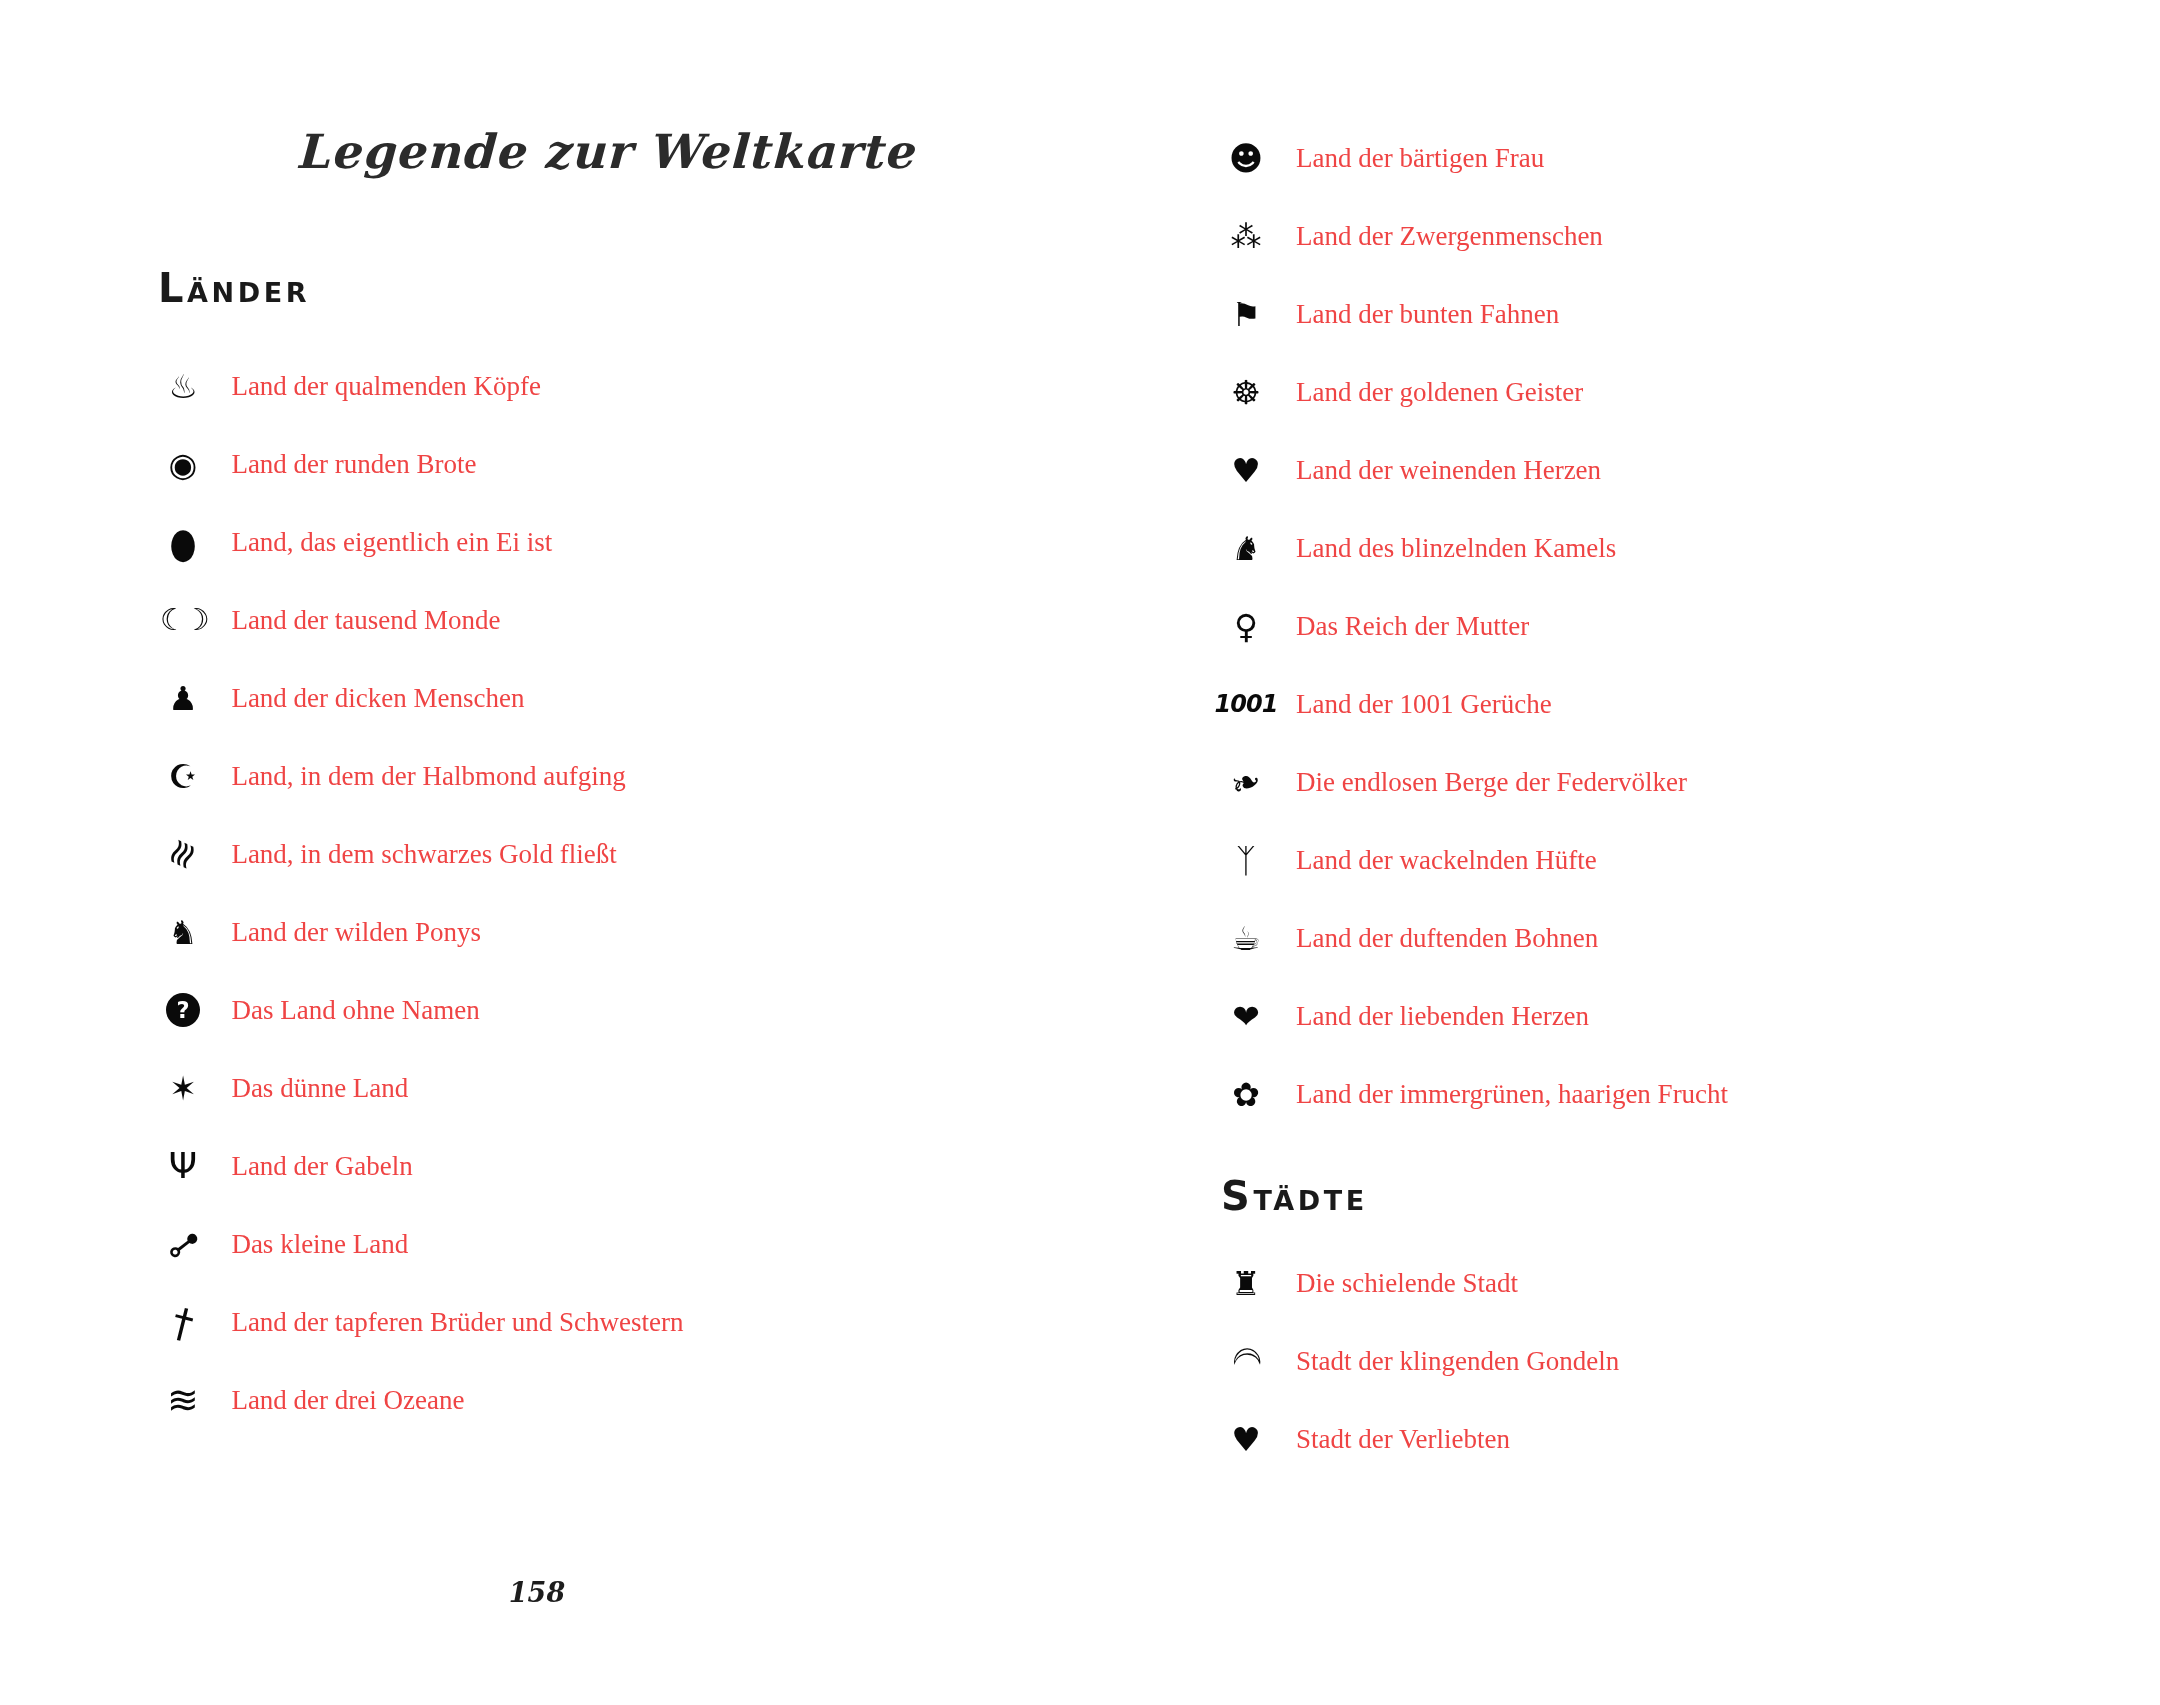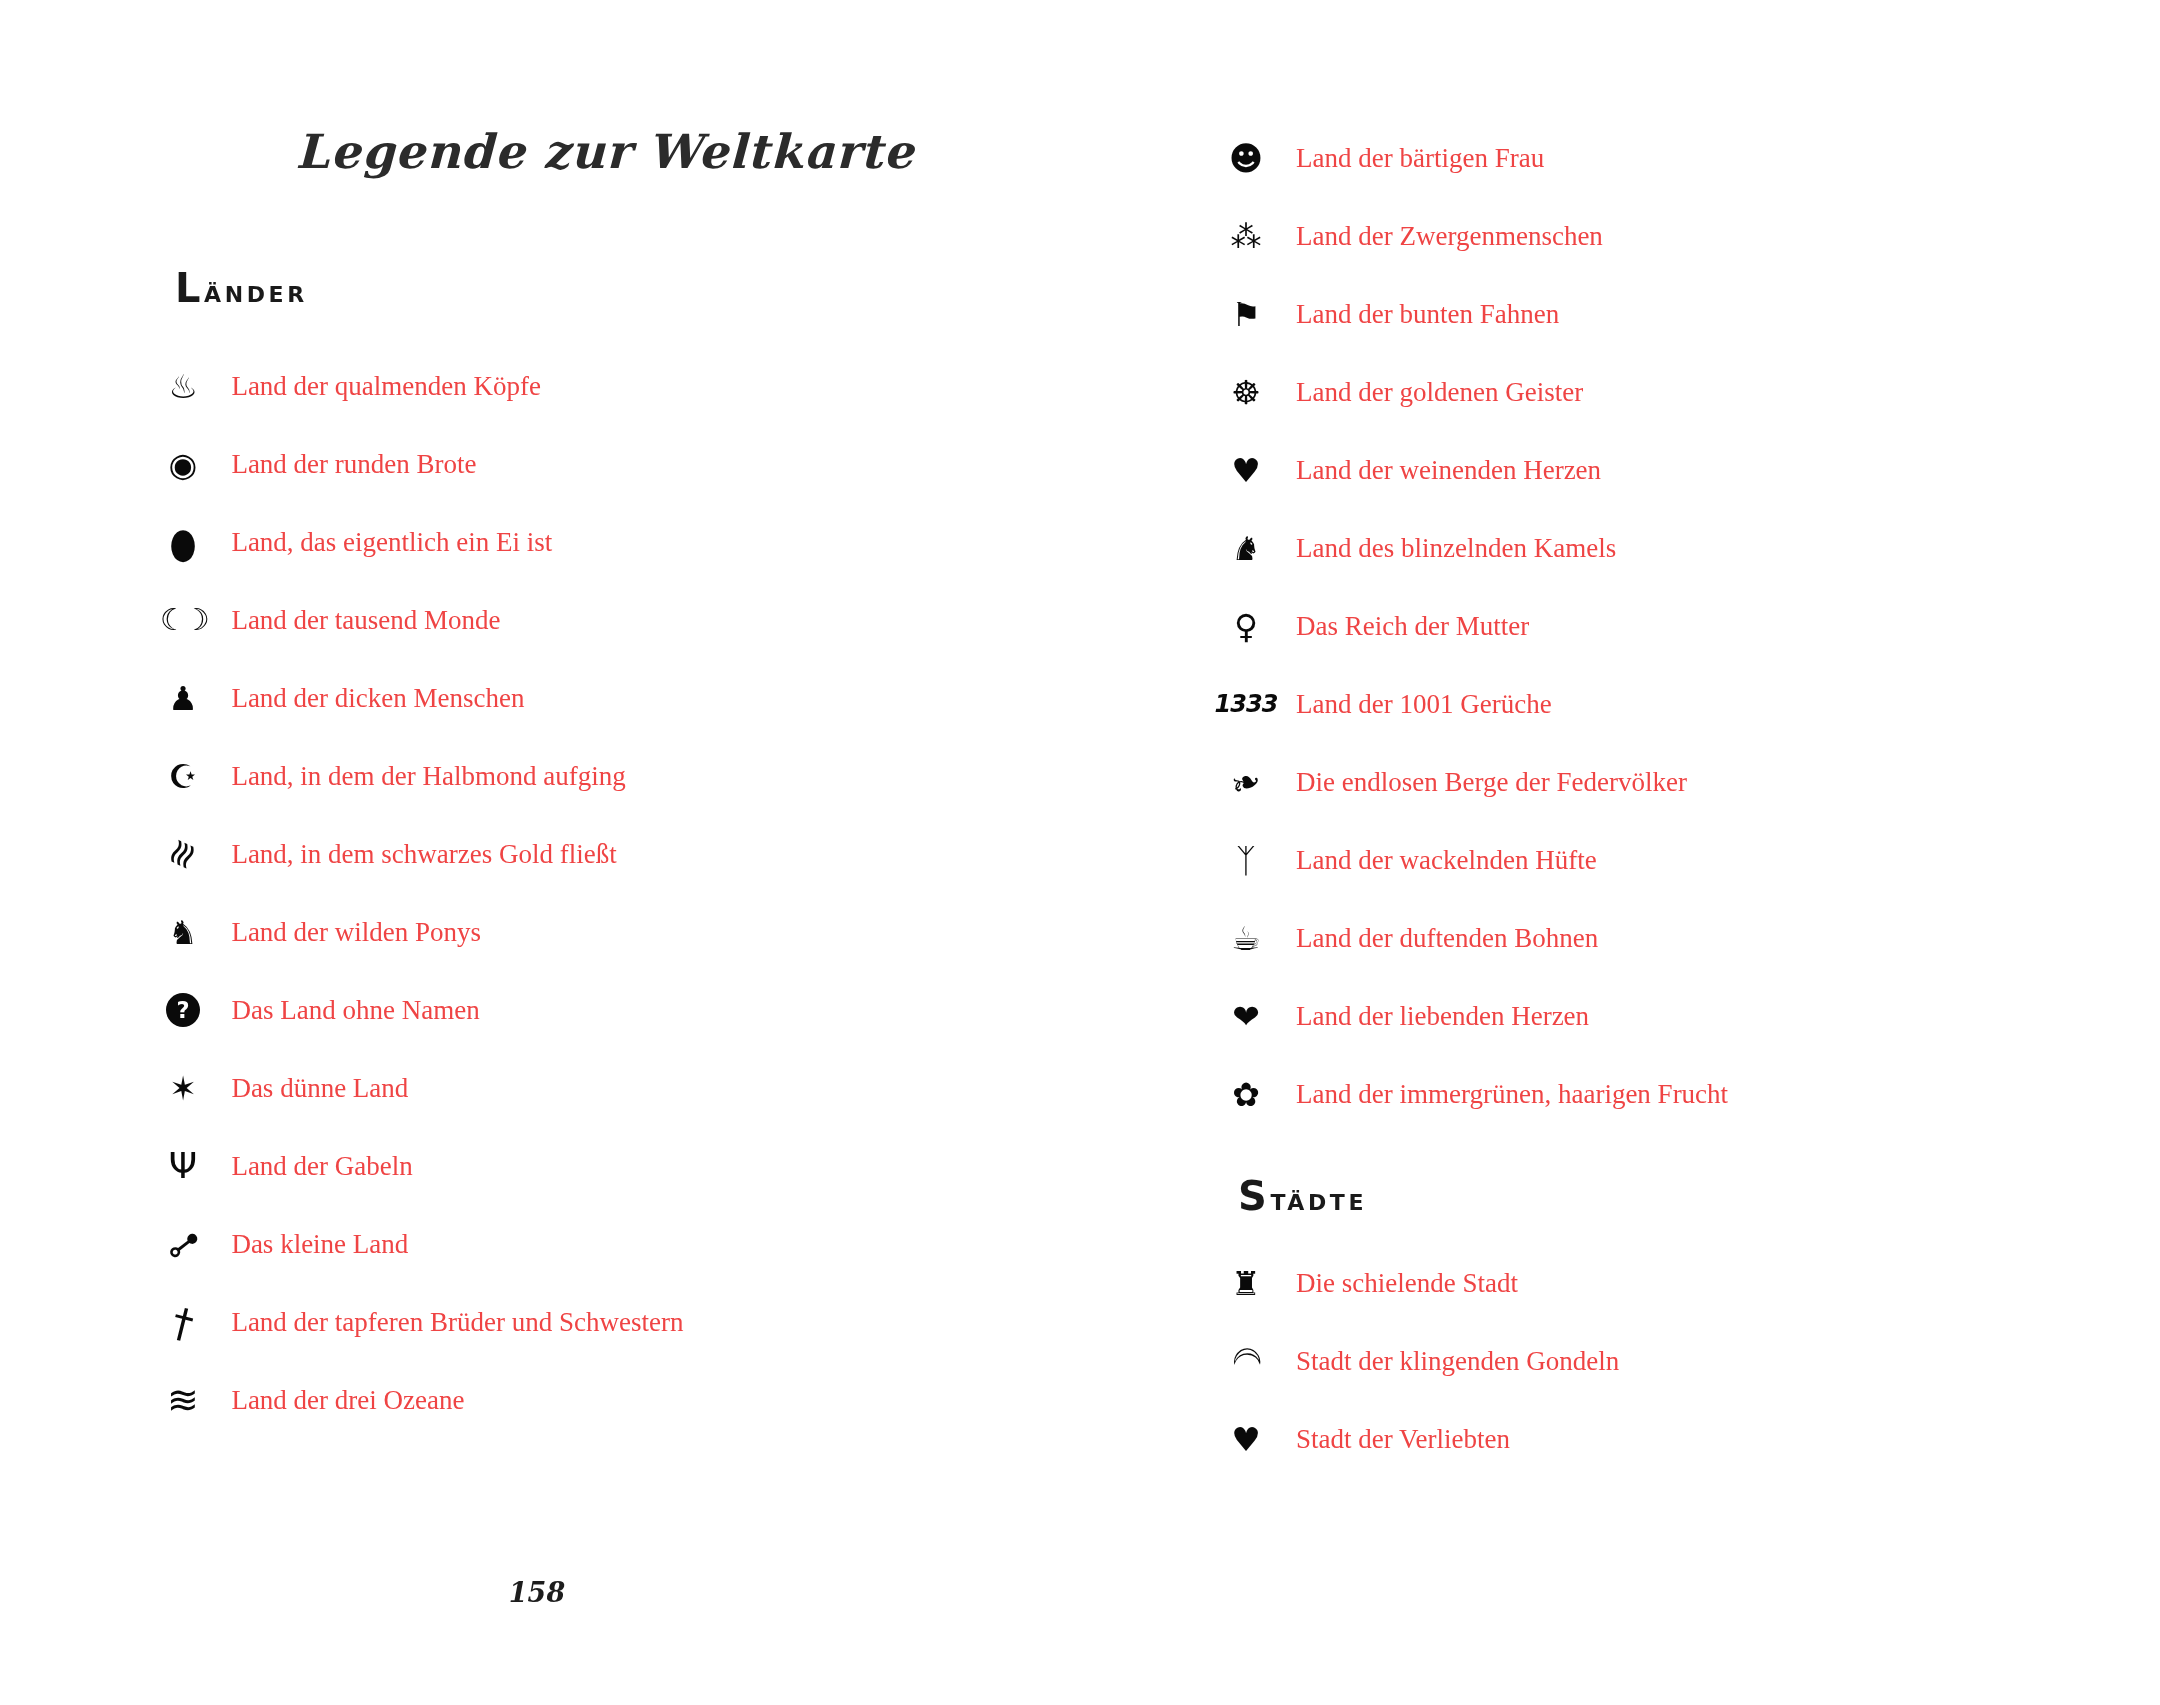--- a/index.html
+++ b/index.html
@@ -32,25 +32,25 @@
     font-family: "DejaVu Serif", serif;
     font-style: italic;
     font-weight: 800;
     font-size: 47px;
     letter-spacing: 0.9px;
     color: #2b2b2b;
     transform: skewX(-4deg);
   }
 
   .section-header {
-    margin: 17px;
+    margin: 0;
     margin-top: 86px;
     font-family: "DejaVu Sans", sans-serif;
     font-weight: 600;
-    font-size: 22px;
+    font-size: 27px;
     letter-spacing: 3.6px;
     text-transform: uppercase;
     color: #1a1a1a;
   }
   .section-header::first-letter {
     font-size: 40px;
   }
   .half.right .section-header {
     margin-top: 40px;
   }
@@ -224,21 +224,21 @@
         </li>
         <li class="legend-item">
           <span class="icon" data-icon="camel-icon">♞</span>
           <span class="label">Land des blinzelnden Kamels</span>
         </li>
         <li class="legend-item">
           <span class="icon" data-icon="mother-child-icon">♀</span>
           <span class="label">Das Reich der Mutter</span>
         </li>
         <li class="legend-item">
-          <span class="icon" data-icon="numerals-1001-icon">1333</span>
+          <span class="icon" data-icon="numerals-1001-icon">1001</span>
           <span class="label">Land der 1001 Gerüche</span>
         </li>
         <li class="legend-item">
           <span class="icon" data-icon="feather-icon">❧</span>
           <span class="label">Die endlosen Berge der Federvölker</span>
         </li>
         <li class="legend-item">
           <span class="icon" data-icon="dancer-icon">ᛉ</span>
           <span class="label">Land der wackelnden Hüfte</span>
         </li>

